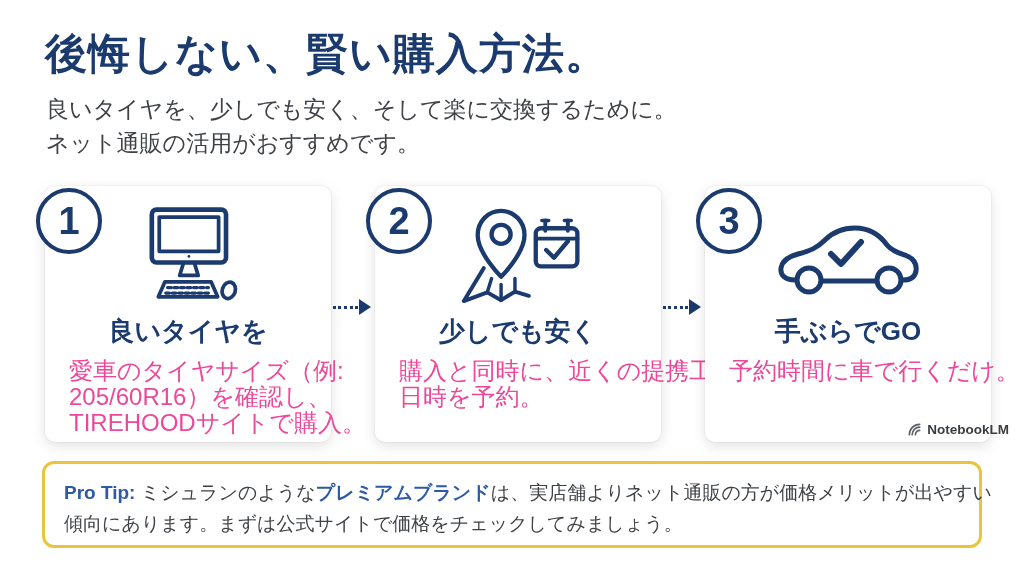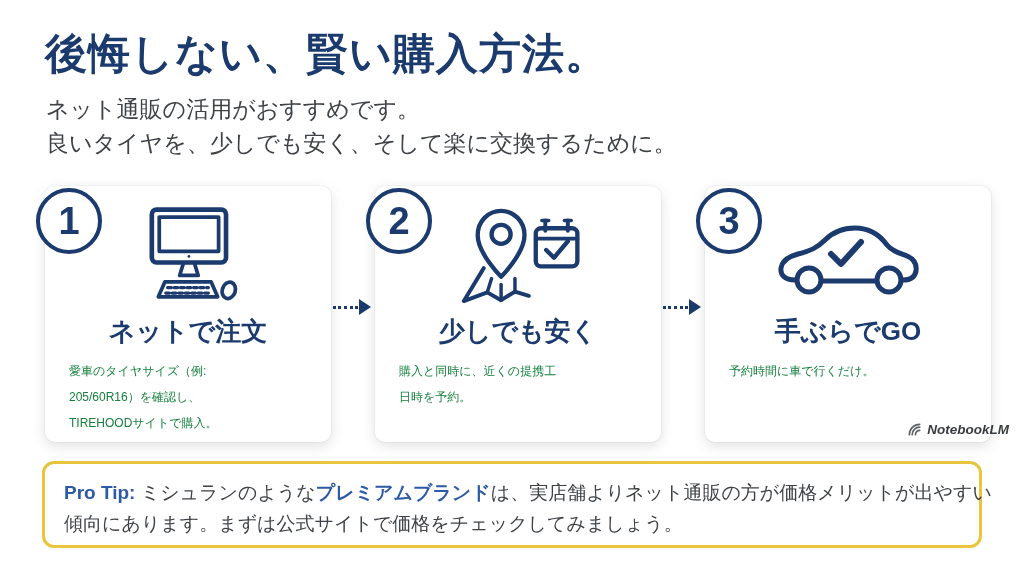--- a/index.html
+++ b/index.html
@@ -40,21 +40,21 @@
     font-size:38px;font-weight:bold;color:#1b3a6d;z-index:2;
   }
   .card-icon{
     height:104px;margin-top:18px;display:flex;align-items:center;justify-content:center;
   }
   .card-title{
     margin-top:6px;font-size:26px;font-weight:bold;color:#1b3a6d;white-space:nowrap;
   }
   .card-desc{
     margin-top:9px;width:100%;box-sizing:border-box;padding:0 24px;
-    font-size:12px;color:#15803d;line-height:26px;text-align:left;
+    font-size:24px;color:#ec4899;line-height:26px;text-align:left;
   }
   .card-desc div{white-space:nowrap;}
 
   
   .arrow{position:absolute;top:299px;display:flex;align-items:center;height:16px;}
   .arrow-1{left:333px;}
   .arrow-2{left:663px;}
   .arrow-dots{width:25px;border-top:3px dotted #1b3a6d;}
   .arrow-head{
     width:0;height:0;margin-left:1px;
@@ -70,51 +70,51 @@
     font-size:19px;color:#3e4246;line-height:31px;
   }
   .pro-tip .line{white-space:nowrap;}
   .tip-label{color:#2c5aa5;font-weight:bold;}
   .tip-highlight{color:#2c5aa5;font-weight:bold;}
 
   
   .brand{
     position:absolute;right:15px;bottom:7px;
     display:flex;align-items:flex-start;gap:5px;
-    font-size:13.5px;font-weight:600;color:#3a3d40;font-style:italic;
+    font-size:13.5px;font-weight:600;color:#3a3d40;
   }
 
   svg{display:block;}
 </style>
 </head>
 <body>
 
 <div class="slide">
 
   <div class="title">後悔しない、賢い購入方法。</div>
   <div class="subtitle">
+    <div>良いタイヤを、少しでも安く、そして楽に交換するために。</div>
     <div>ネット通販の活用がおすすめです。</div>
-    <div>良いタイヤを、少しでも安く、そして楽に交換するために。</div>
   </div>
 
   <div class="card card1">
     <div class="num-circle">1</div>
     <div class="card-icon">
       <svg width="112" height="102" viewBox="0 0 120 110" fill="none" stroke="#1b3a6d" stroke-width="5" stroke-linecap="round" stroke-linejoin="round">
         <rect x="21" y="5" width="80" height="57" rx="5"></rect>
         <rect x="29" y="13" width="64" height="37" stroke-width="4"></rect>
         <circle cx="61" cy="55.5" r="1.5" fill="#1b3a6d" stroke="none"></circle>
         <path d="M55 63 L51 76 H71 L67 63" stroke-width="4"></path>
         <path d="M35 83 H85 L92 99 H28 Z" stroke-width="4"></path>
         <path d="M38 89 H82" stroke-width="3.5" stroke-dasharray="4 3"></path>
         <path d="M36 95 H84" stroke-width="3.5" stroke-dasharray="4 3"></path>
         <ellipse cx="104" cy="92" rx="7" ry="9" stroke-width="4" transform="rotate(18 104 92)"></ellipse>
       </svg>
     </div>
-    <div class="card-title">ネットで注文</div>
+    <div class="card-title">良いタイヤを</div>
     <div class="card-desc">
       <div>愛車のタイヤサイズ（例:</div>
       <div>205/60R16）を確認し、</div>
       <div>TIREHOODサイトで購入。</div>
     </div>
   </div>
 
   <div class="arrow arrow-1">
     <div class="arrow-dots"></div>
     <div class="arrow-head"></div>

